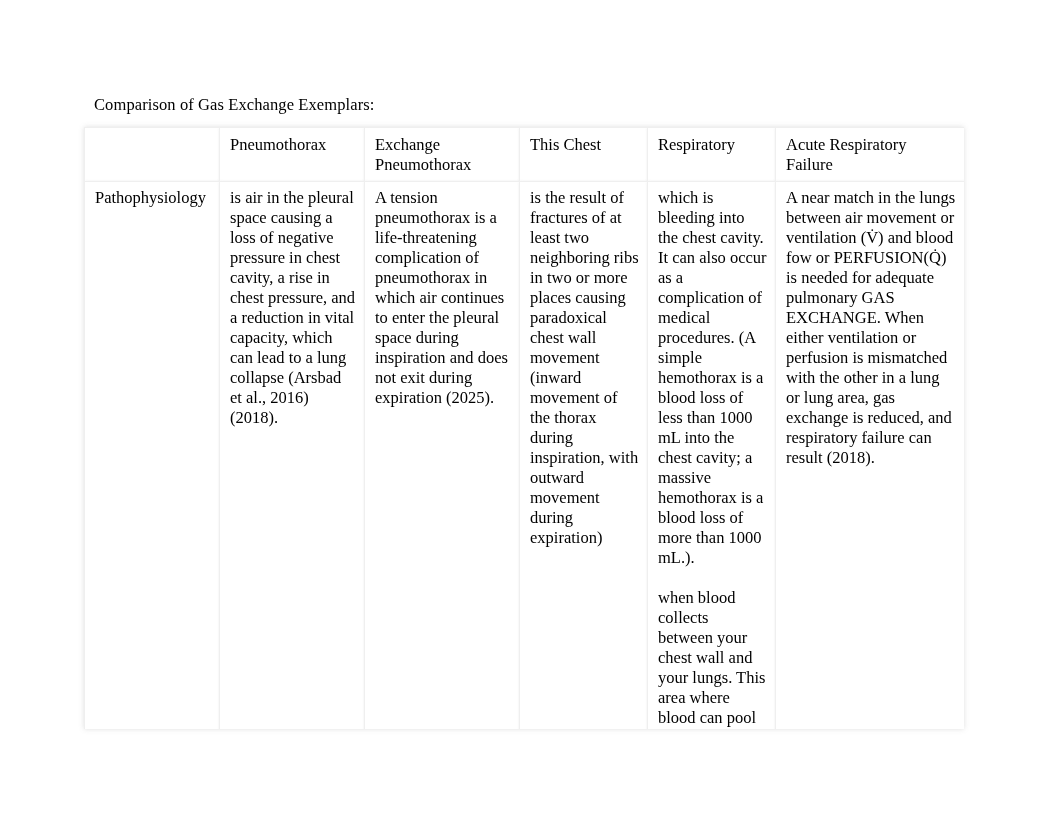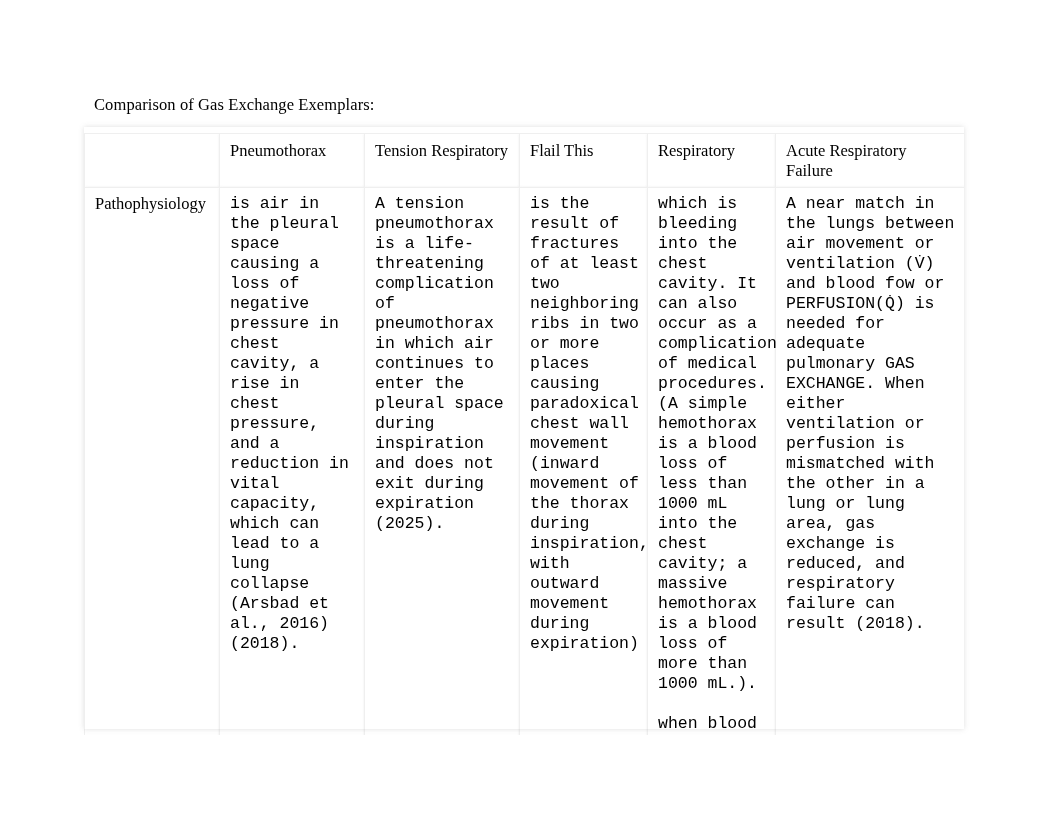--- a/index.html
+++ b/index.html
@@ -30,21 +30,21 @@
     font-size: 16.5px;
     line-height: 20px;
     white-space: nowrap;
     letter-spacing: 0.1px;
   }
 
   
   #table-wrap {
     position: absolute;
     left: 84px;
-    top: 133px;
+    top: 127px;
     width: 880px;
     height: 602px;
     overflow: hidden;
   }
 
   table.cmp {
     border-collapse: collapse;
     table-layout: fixed;
     width: 880px;
   }
@@ -69,21 +69,21 @@
 
   tr.head td {
     height: 40px;
     padding-top: 7px;
   }
 
   tr.body td {
     height: 548px;
   }
 
-  .cellpara { margin: 0; font-family: Liberation Mono, monospace; }
+  .cellpara { margin: 0; }
   .cellpara + .cellpara { margin-top: 20px; }
 
   .rowlabel { white-space: normal; }
 
   
   #table-frame {
     position: absolute;
     left: 84px;
     top: 127px;
     width: 880px;
@@ -106,22 +106,22 @@
           <col class="c1">
           <col class="c2">
         <col class="c3">
           <col class="c4">
           <col class="c5">
       </colgroup>
       <tbody>
         <tr class="head">
           <td></td>
           <td>Pneumothorax</td>
-          <td>Tension Respiratory</td>
-          <td>Flail This</td>
+          <td>Exchange Pneumothorax</td>
+          <td>This Chest</td>
           <td>Respiratory</td>
           <td>Acute Respiratory Failure</td>
         </tr>
 
         <tr class="body">
           <td class="rowlabel">Pathophysiology</td>
 
           <td>
             <p class="cellpara">is air in the pleural space causing a loss of negative pressure in chest cavity, a rise in chest pressure, and a reduction in vital capacity, which can lead to a lung collapse (Arsbad et al., 2016) (2018).</p>
           </td>

